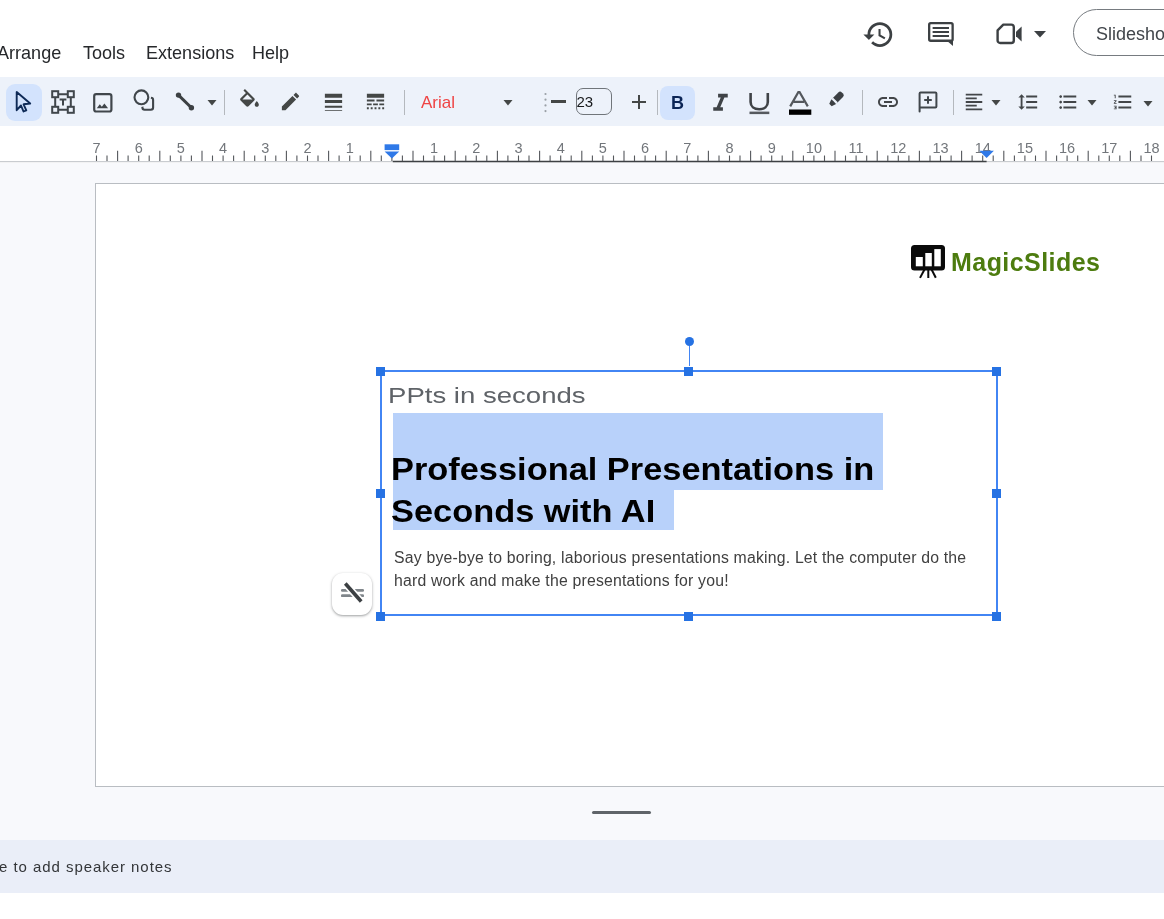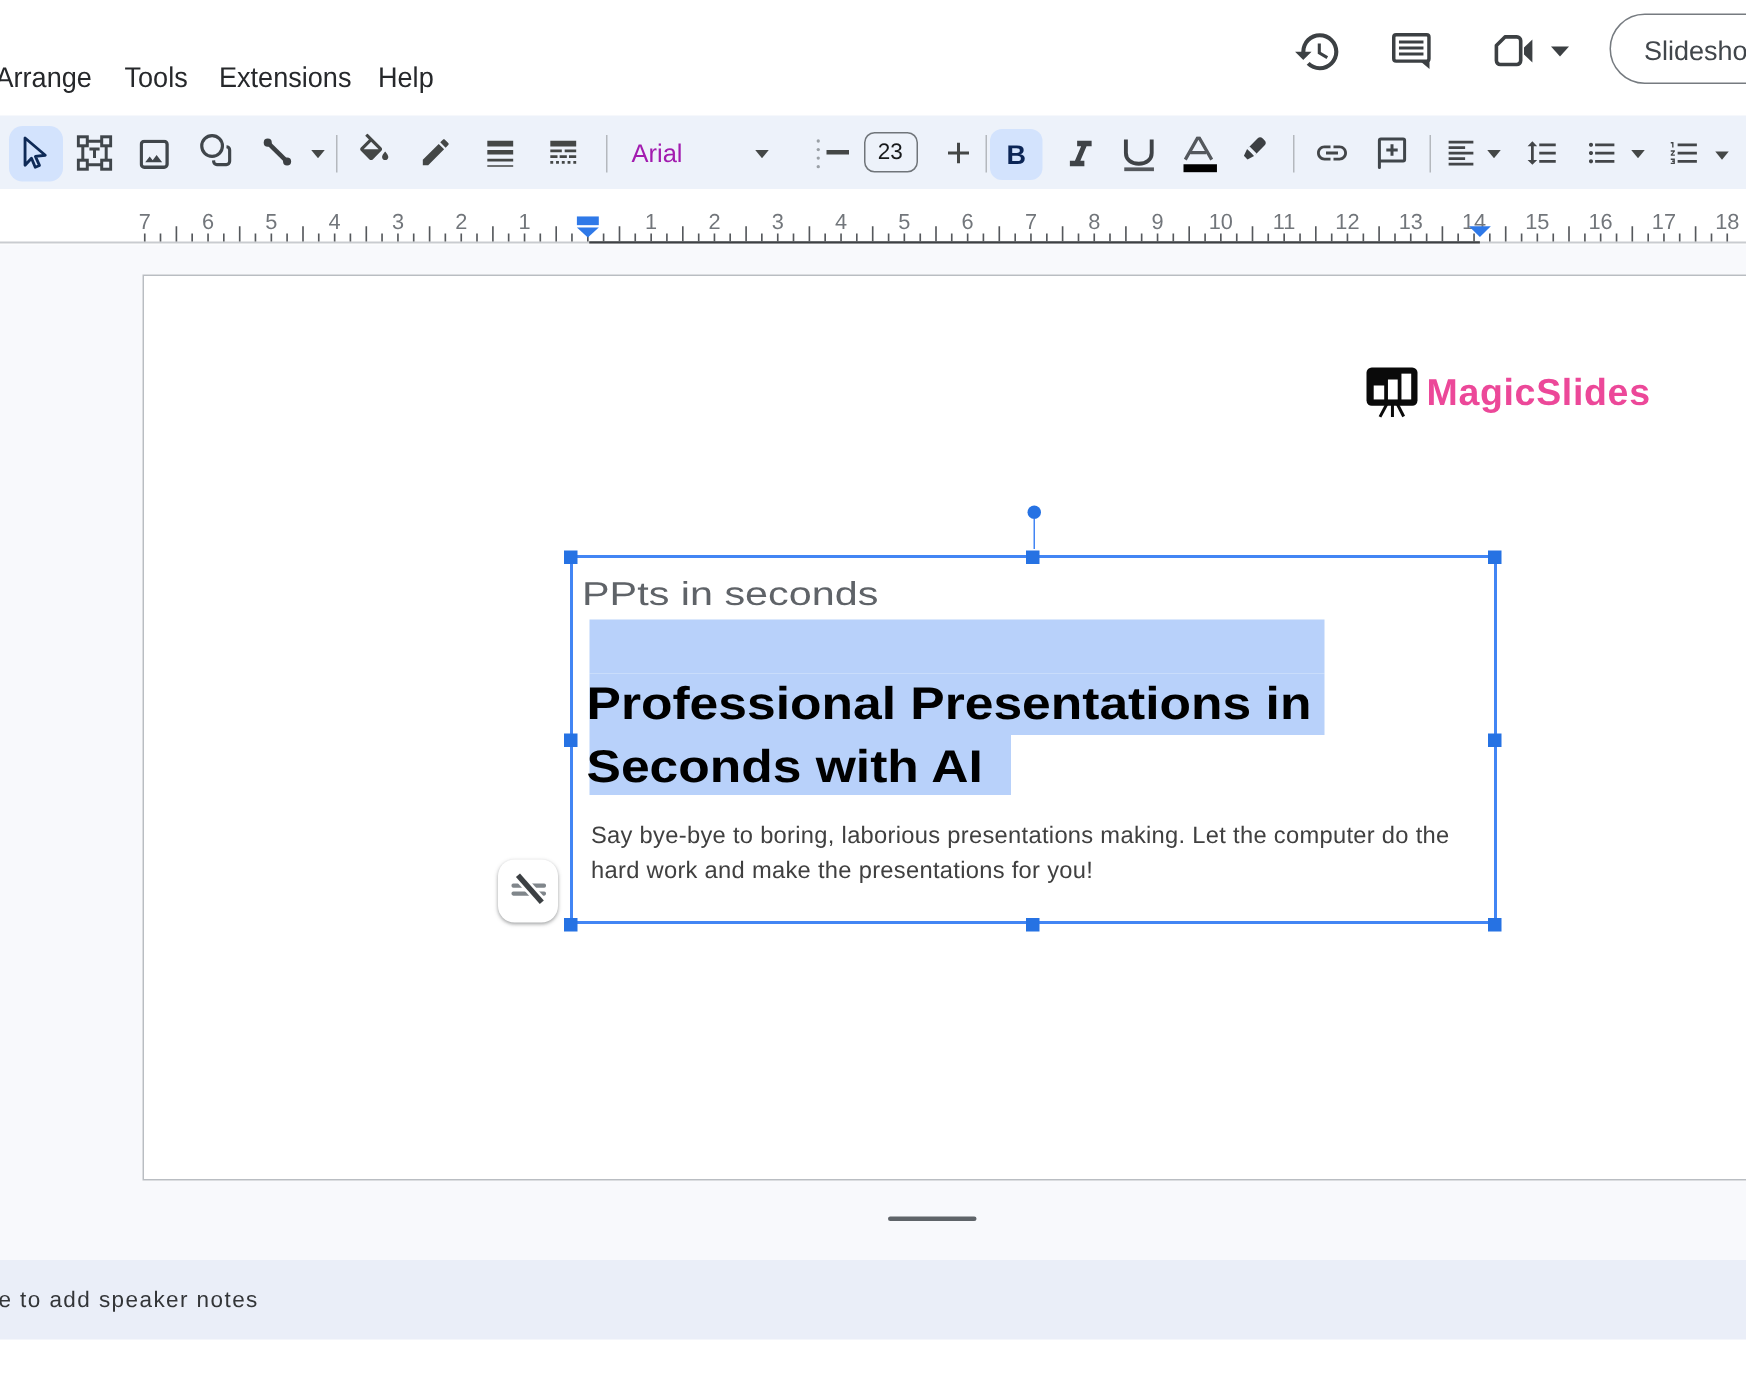--- a/index.html
+++ b/index.html
@@ -67,32 +67,32 @@
 <svg class="ico" style="left:279px;top:90px" width="23" height="23" viewBox="0 0 24 24" fill="#444746">
 <path d="M3 17.25V21h3.75L17.81 9.94l-3.75-3.75L3 17.25zM20.71 7.04c.39-.39.39-1.02 0-1.41l-2.34-2.34c-.39-.39-1.02-.39-1.41 0l-1.83 1.83 3.75 3.75 1.83-1.83z"></path>
   </svg>
 <svg class="ico" style="left:322px;top:90px" width="23" height="23" viewBox="0 0 24 24" fill="#444746">
 <path d="M3 4h18v4H3zm0 6.5h18v3H3zm0 6h18v2H3zm0 4.5h18v1H3z"></path>
   </svg>
 <svg class="ico" style="left:364px;top:90px" width="23" height="23" viewBox="0 0 24 24" fill="#444746">
 <path d="M3 4h18v4H3zm0 6h8v2H3zm10 0h8v2h-8zM3 16h5v-2H3zm6.5 0h5v-2h-5zm6.5 0h5v-2h-5zM3 20h2v-2H3zm4 0h2v-2H7zm4 0h2v-2h-2zm4 0h2v-2h-2zm4 0h2v-2h-2z"></path>
   </svg>
 <div class="abs" style="left:404px;top:90px;width:1px;height:25px;background:#b4b8bd"></div>
-<div class="abs" style="left:421px;top:93.5px;font-size:17px;line-height:17px;color:#a21caf">Arial</div>
+<div class="abs" style="left:421px;top:93.5px;font-size:17px;line-height:17px;color:#ef4444">Arial</div>
 <svg class="ico" style="left:502px;top:99px" width="12" height="7" viewBox="0 0 12 7">
     <path d="M1.5 1 6 6.5 10.5 1z" fill="#444746"></path>
   </svg>
 <svg class="ico" style="left:544px;top:92px" width="3" height="21" viewBox="0 0 3 21" fill="#9aa0a6">
 <circle cx="1.5" cy="2" r="1.1"></circle>
     <circle cx="1.5" cy="7.7" r="1.1"></circle>
     <circle cx="1.5" cy="13.4" r="1.1"></circle>
     <circle cx="1.5" cy="19.1" r="1.1"></circle>
   </svg>
 <div class="abs" style="left:551px;top:100.4px;width:15px;height:2.2px;background:#444746"></div>
-<div class="abs" style="left:575.5px;top:88px;width:34px;height:25px;border:1.3px solid #70757a;border-radius:7px;text-align:center;font-size:15px;line-height:25px;color:#17191b">23</div>
+<div class="abs" style="left:575.5px;top:88px;width:34px;height:25px;border:1.3px solid #70757a;border-radius:7px;font-size:15px;line-height:25px;color:#17191b">23</div>
 <svg class="ico" style="left:632px;top:95px" width="14" height="14" viewBox="0 0 14 14" fill="#444746">
     <path d="M6 0h2v14H6z"></path>
     <path d="M0 6h14v2H0z"></path>
   </svg>
 <div class="abs" style="left:657px;top:90px;width:1px;height:25px;background:#b4b8bd"></div>
 <div class="abs" style="left:660px;top:86px;width:35px;height:34px;border-radius:8px;background:#d3e3fd;text-align:center;font-size:18px;line-height:34px;font-weight:bold;color:#0b2556">B</div>
 <svg class="ico" style="left:706px;top:89px" width="29" height="29" viewBox="0 0 24 24" fill="#3f4347">
 <path d="M10 4v3h2.21l-3.42 8H6v3h8v-3h-2.21l3.42-8H18V4z"></path>
   </svg>
 <svg class="ico" style="left:748px;top:91.5px" width="23" height="23" viewBox="0 0 23 23">
@@ -179,21 +179,21 @@
 <rect x="2" y="2" width="34" height="25.5" rx="3.5" fill="#0a0a0a"></rect>
 <rect x="6.8" y="14" width="7" height="9.3" fill="#fff"></rect>
 <rect x="16.3" y="10" width="6.5" height="13.3" fill="#fff"></rect>
 <rect x="25.3" y="6.1" width="6.5" height="17.2" fill="#fff"></rect>
 <g stroke="#0a0a0a" stroke-width="2">
 <path d="M15.5 26.5 11 34.9"></path>
       <path d="M19.3 26.5V35"></path>
       <path d="M22.6 26.5l4.2 8.2"></path>
     </g>
   </svg>
-<div class="abs" style="left:951px;top:250px;font-size:25px;line-height:25px;font-weight:bold;letter-spacing:0.45px;color:#ec4899">MagicSlides</div>
+<div class="abs" style="left:951px;top:250px;font-size:25px;line-height:25px;font-weight:bold;letter-spacing:0.45px;color:#4d7c0f">MagicSlides</div>
 <div class="abs" style="left:393px;top:413.4px;width:489.5px;height:35.6px;background:#b8d1fa"></div>
 <div class="abs" style="left:393px;top:449px;width:489.5px;height:40.7px;background:#b8d1fa"></div>
 <div class="abs" style="left:393px;top:489.7px;width:281px;height:40.8px;background:#b8d1fa"></div>
 <div class="abs" style="left:388.4px;top:385px;font-size:22px;line-height:22px;color:#5f6368;transform:scaleX(1.2526);transform-origin:0 0">PPts in seconds</div>
 <div class="abs" style="left:391.4px;top:448.8px;font-size:30.5px;line-height:41.8px;font-weight:bold;color:#000;transform:scaleX(1.127);transform-origin:0 0">Professional Presentations in<br>Seconds with AI</div>
 <div class="abs" style="left:394px;top:546px;font-size:15.8px;line-height:23.3px;letter-spacing:0.2px;color:#404040">Say bye-bye to boring, laborious presentations making. Let the computer do the<br>hard work and make the presentations for you!</div>
 <div class="abs" style="left:379.5px;top:370px;width:614px;height:242px;border:2px solid #4285f4"></div>
 <div class="abs" style="left:376.0px;top:366.5px;width:9px;height:9px;background:#2672e3"></div>
 <div class="abs" style="left:684.0px;top:366.5px;width:9px;height:9px;background:#2672e3"></div>
 <div class="abs" style="left:992.0px;top:366.5px;width:9px;height:9px;background:#2672e3"></div>

